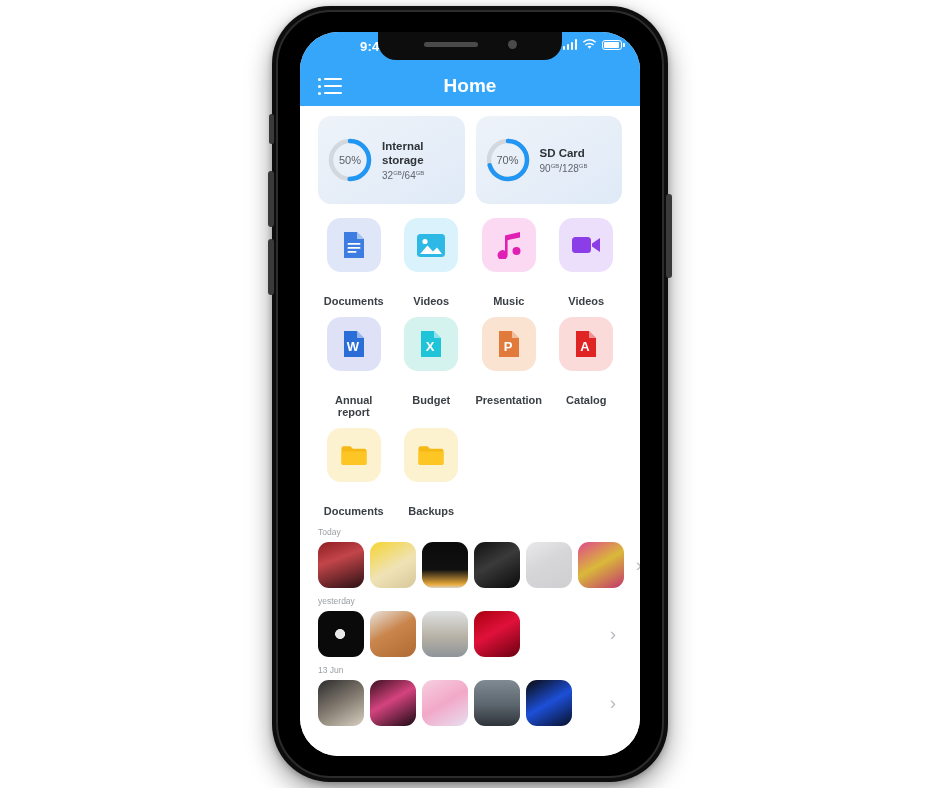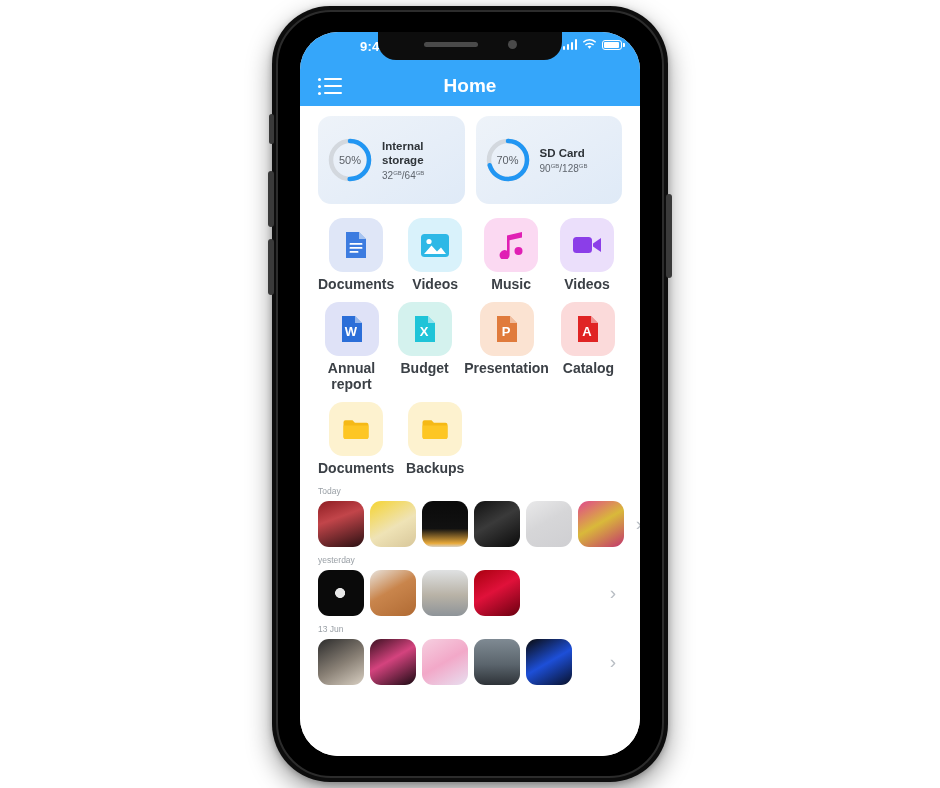--- a/index.html
+++ b/index.html
@@ -100,21 +100,21 @@
   .st-sub { font-size: 10px; color:#60666e; margin-top:2px; }
   .st-sub sup { font-size: 6px; vertical-align: super; }
 
   
   .grid { display:grid; grid-template-columns: repeat(4,1fr); gap: 8px 6px; margin-bottom: 10px; }
   .tile { display:flex; flex-direction:column; align-items:center; cursor:pointer; }
   .tile-box {
     width: 54px; height: 54px; border-radius: 14px;
     display:flex; align-items:center; justify-content:center;
   }
-  .tile-label { margin-top: 4px; font-size: 14px; font-weight:700; color:#3b4046; text-align:center; }
+  .tile-label { margin-top: 23px; font-size: 11px; font-weight:700; color:#3b4046; text-align:center; }
 
   
   .section-title { font-size: 14px; font-weight: 700; color:#2e3338; margin: 6px 0 7px 0; }
   .day-group { margin-bottom: 8px; }
   .day-label { font-size: 8.5px; color:#9aa0a6; margin-bottom: 5px; }
   .thumb-row { display:flex; align-items:center; gap: 6px; }
   .thumbs { display:flex; gap: 6px; flex:1; }
   .thumb { width: 46px; height: 46px; border-radius: 11px; overflow:hidden; flex:0 0 46px; position:relative; }
   .chev { width:18px; flex:0 0 18px; display:flex; align-items:center; justify-content:center; color:#b9bec4; font-size:19px; cursor:pointer; }
 </style>

